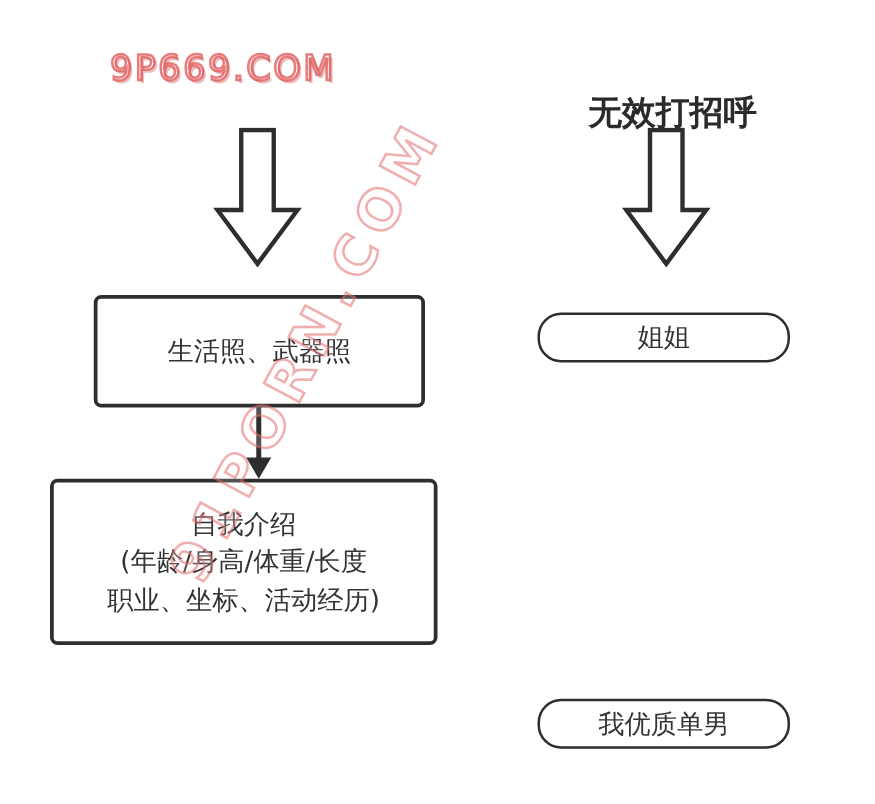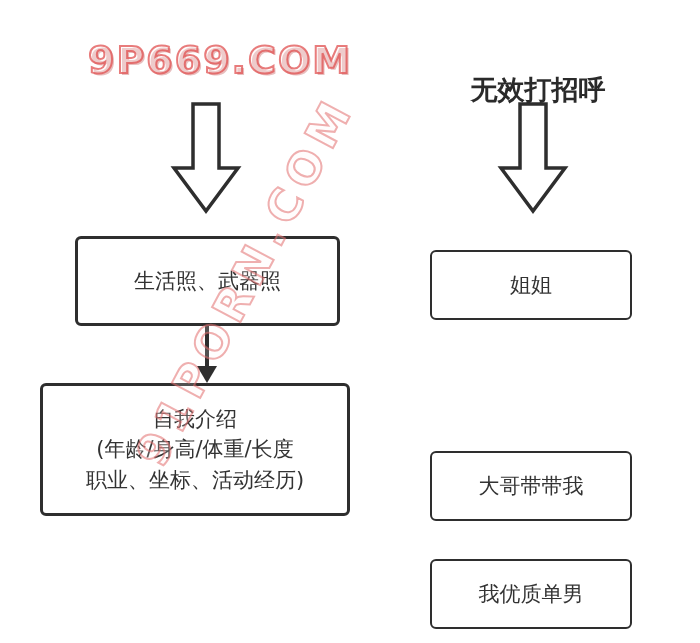--- a/index.html
+++ b/index.html
@@ -13,22 +13,22 @@
     width: 700px;
     height: 643px;
     background: #ffffff;
     overflow: hidden;
   }
   
   .wm-top {
     position: absolute;
     left: 88px;
     top: 38px;
-    font-size: 38px;
-    font-weight: bold;
+    font-size: 28px;
+    font-weight: normal;
     letter-spacing: 2px;
     color: rgba(255, 245, 245, 0.25);
     -webkit-text-stroke: 2px rgba(224, 80, 80, 0.75);
     text-shadow: 2px 2px 0 rgba(190, 70, 70, 0.35);
     z-index: 5;
     pointer-events: none;
     white-space: nowrap;
   }
   .wm-diagonal {
     position: absolute;
@@ -74,21 +74,21 @@
     flex-direction: column;
     align-items: center;
     justify-content: center;
     font-size: 21px;
     color: #333333;
     text-align: center;
     line-height: 1.45;
   }
   .box-l1 { left: 75px;  top: 236px; width: 265px; height: 90px; }
   .box-l2 { left: 40px;  top: 383px; width: 310px; height: 133px; }
-  .box-r  { left: 430px; width: 202px; height: 70px; border-width: 2px; }
+  .box-r  { left: 430px; width: 202px; height: 40px; border-width: 2px; border-radius: 19px; }
   .box-r1 { top: 250px; }
   .box-r2 { top: 351px; }
   .box-r3 { top: 451px; }
   .box-r4 { top: 559px; justify-content: center; }
 </style>
 </head>
 <body>
 
 <div class="canvas">
 
@@ -116,20 +116,17 @@
 
   <div class="flow-box box-l2">
     <span>自我介绍</span>
     <span>(年龄/身高/体重/长度</span>
     <span>职业、坐标、活动经历)</span>
   </div>
 
   <div class="flow-box box-r box-r1">
     <span>姐姐</span>
   </div>
-  <div class="flow-box box-r box-r3">
-    <span>大哥带带我</span>
-  </div>
   <div class="flow-box box-r box-r4">
     <span>我优质单男</span>
   </div>
 
 </div>
 
 </body></html>

